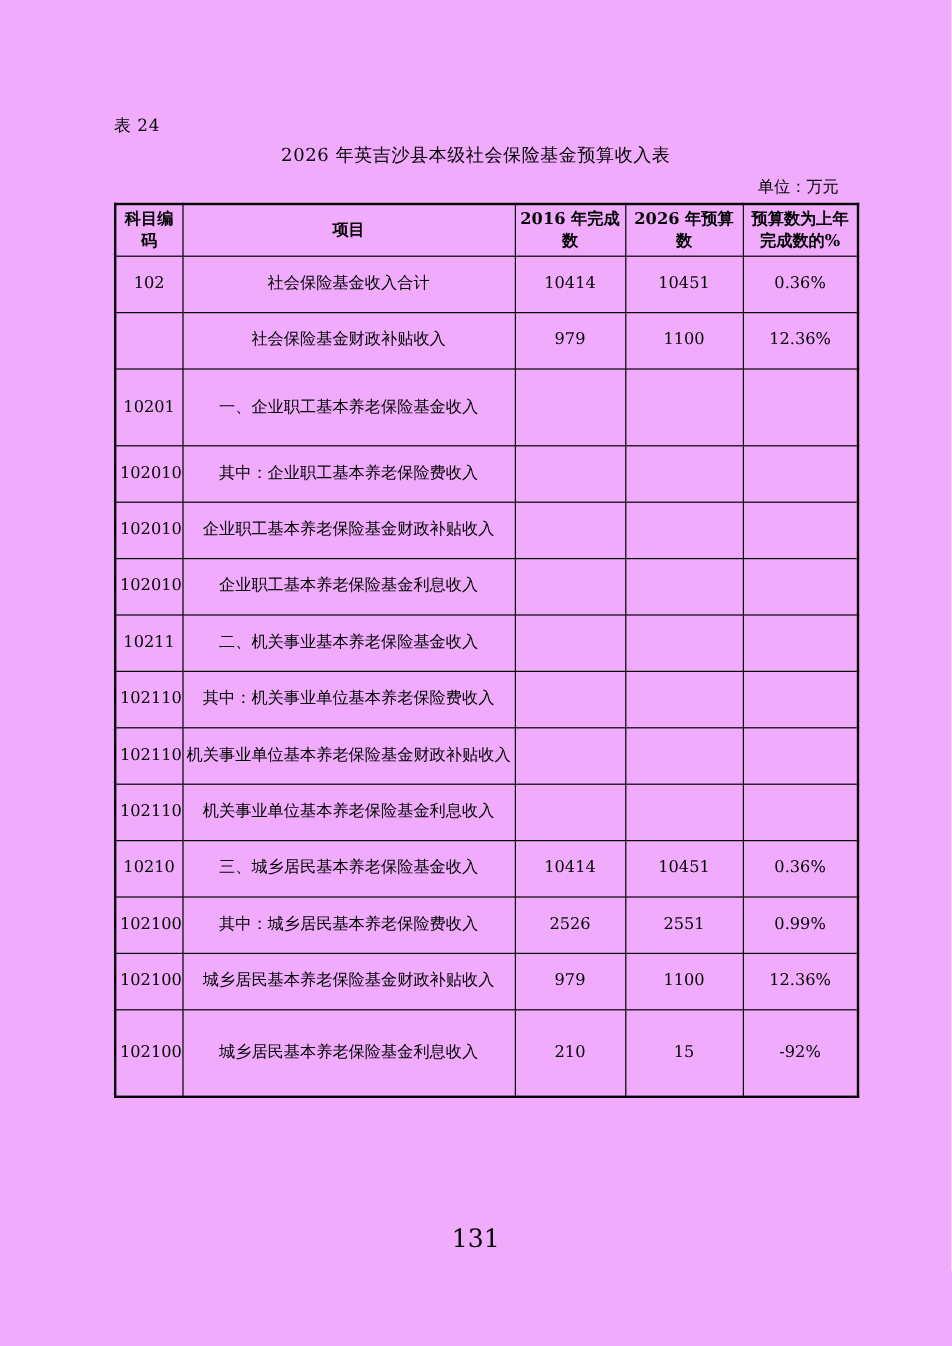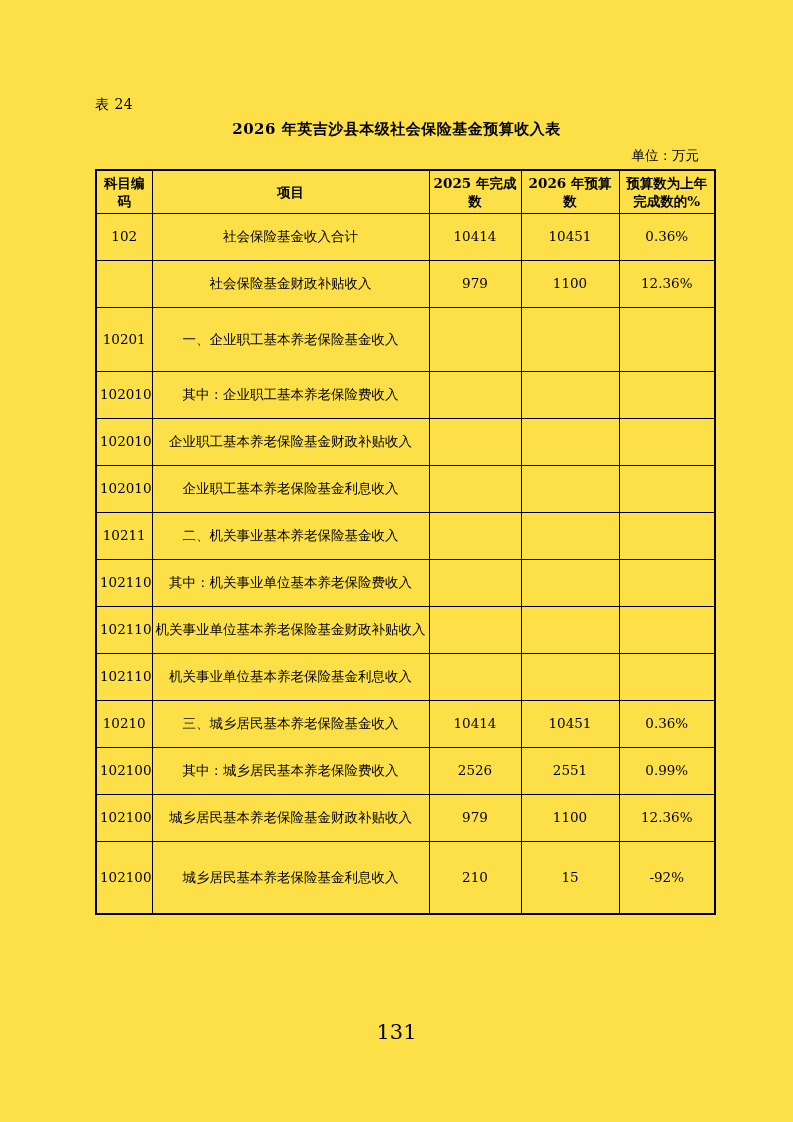--- a/index.html
+++ b/index.html
@@ -4,39 +4,39 @@
 <style>
   html, body {
     margin: 0;
     padding: 0;
     background: #ffffff;
   }
   .sheet {
     position: relative;
     width: 793px;
     height: 1122px;
-    background: #fde047;
+    background: #f0abfc;
     font-family: "DejaVu Serif", "Liberation Serif", serif;
     color: #000000;
   }
   .table-label {
     position: absolute;
     left: 95px;
     top: 96px;
     font-size: 14px;
     letter-spacing: 0.5px;
   }
   .doc-title {
     position: absolute;
     left: 0;
     top: 120px;
     width: 793px;
     text-align: center;
     font-size: 15px;
-    font-weight: bold;
+    font-weight: normal;
     letter-spacing: 0.5px;
   }
   .unit-label {
     position: absolute;
     left: 80px;
     top: 147px;
     width: 619px;
     text-align: right;
     font-size: 13.5px;
   }
@@ -92,21 +92,21 @@
       <col style="width:56px">
       <col style="width:277px">
       <col style="width:92px">
       <col style="width:98px">
       <col style="width:96px">
     </colgroup>
     <thead>
       <tr>
         <th>科目编码</th>
         <th>项目</th>
-        <th>2025 年完成数</th>
+        <th>2016 年完成数</th>
         <th>2026 年预算数</th>
         <th>预算数为上年完成数的%</th>
       </tr>
     </thead>
     <tbody>
       <tr>
         <td>102</td>
         <td>社会保险基金收入合计</td>
         <td>10414</td>
         <td>10451</td>

